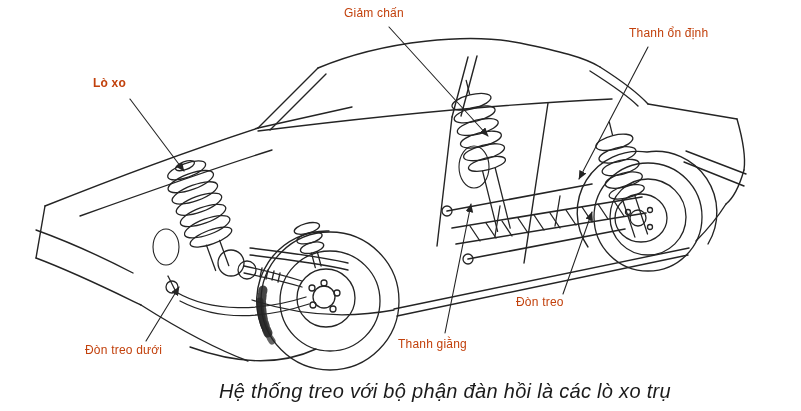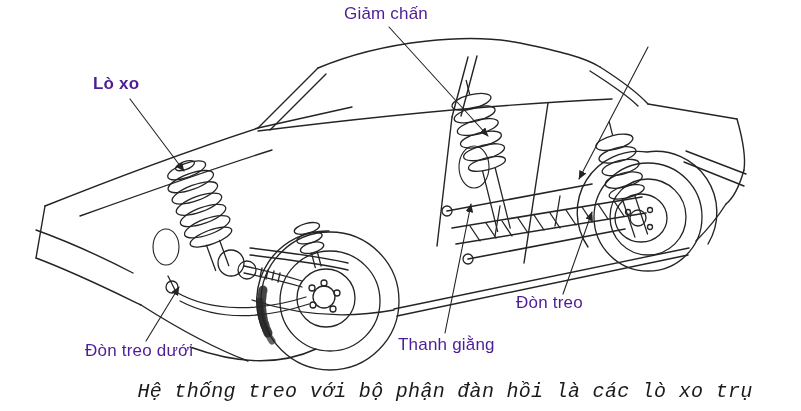--- a/index.html
+++ b/index.html
@@ -2,26 +2,26 @@
 <html><head>
 <meta charset="utf-8">
 <style>
   html,body{margin:0;padding:0;background:#ffffff;}
   #figure{
     position:relative;width:801px;height:411px;background:#ffffff;overflow:hidden;
     font-family:"Liberation Sans", sans-serif;
   }
   #figure svg{position:absolute;left:0;top:0;}
   .part-label{
-    position:absolute;color:#4c1d95;font-size:17px;line-height:17px;
+    position:absolute;color:#c2410c;font-size:12px;line-height:17px;
     white-space:nowrap;letter-spacing:0.2px;text-align:right;
   }
   .caption{
     position:absolute;left:95px;top:380px;width:700px;text-align:center;
-    font-family:Liberation Mono, monospace;font-style:italic;font-size:20px;color:#1b1b1b;
+    font-family:Liberation Sans, sans-serif;font-style:italic;font-size:20px;color:#1b1b1b;
     letter-spacing:0.3px;
   }
   .ink{stroke:#242424;fill:none;stroke-linecap:round;stroke-linejoin:round;}
 </style>
 </head>
 <body>
 
 <div id="figure">
 
   <svg width="801" height="411" viewBox="0 0 801 411">
@@ -207,20 +207,21 @@
       <path d="M146,341 L179,287" marker-end="url(#arrow)"></path>
       <path d="M445,333 L471,204" marker-end="url(#arrow)"></path>
       <path d="M563,294 L592,212" marker-end="url(#arrow)"></path>
     </g>
   </svg>
 
   <div class="part-label" style="left:93px;top:75px;font-weight:bold;">Lò xo</div>
 
   <div class="part-label" style="left:344px;top:5px;">Giảm chấn</div>
 
+  <div class="part-label" style="left:629px;top:25px;">Thanh ổn định</div>
 
   <div class="part-label" style="left:398px;top:336px;">Thanh giằng</div>
 
   <div class="part-label" style="left:85px;top:342px;">Đòn treo dưới</div>
 
   <div class="part-label" style="left:516px;top:294px;">Đòn treo</div>
 
   <div class="caption">Hệ thống treo với bộ phận đàn hồi là các lò xo trụ</div>
 </div>
 

